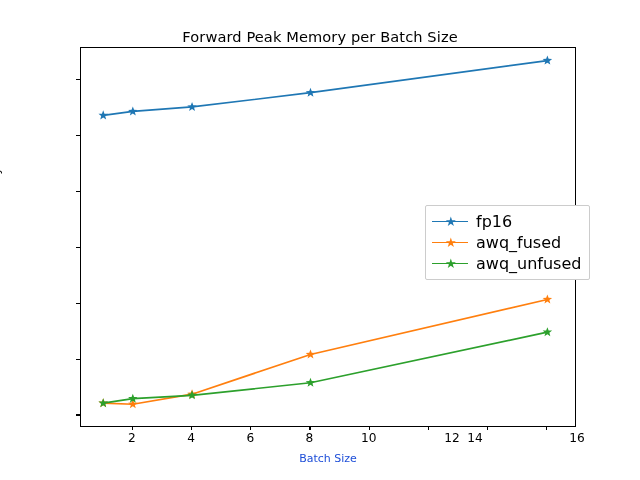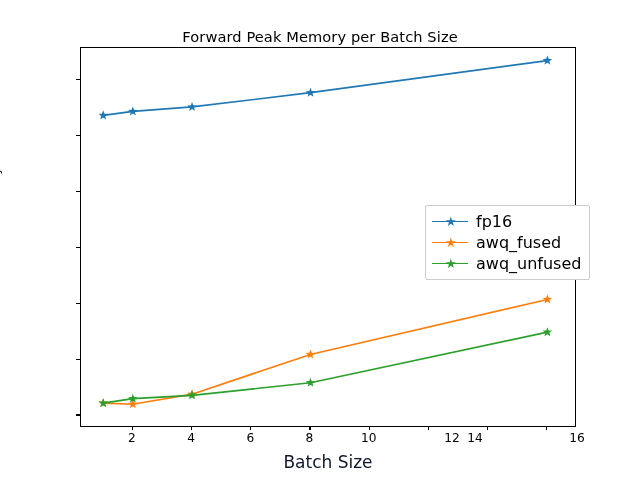--- a/index.html
+++ b/index.html
@@ -56,22 +56,22 @@
     transform-origin: center center;
     font-size: 12.4px;
     color: #000000;
   }
   #xlabel {
     position: absolute;
     left: 80px;
     top: 452px;
     width: 496px;
     text-align: center;
-    font-size: 17px;
-    color: #0f172a;
+    font-size: 11px;
+    color: #1d4ed8;
   }
   .ytick-mark {
     position: absolute;
     left: 76px;
     width: 4px;
     height: 1.1px;
     background: #000000;
   }
   .xtick-label {
     position: absolute;

